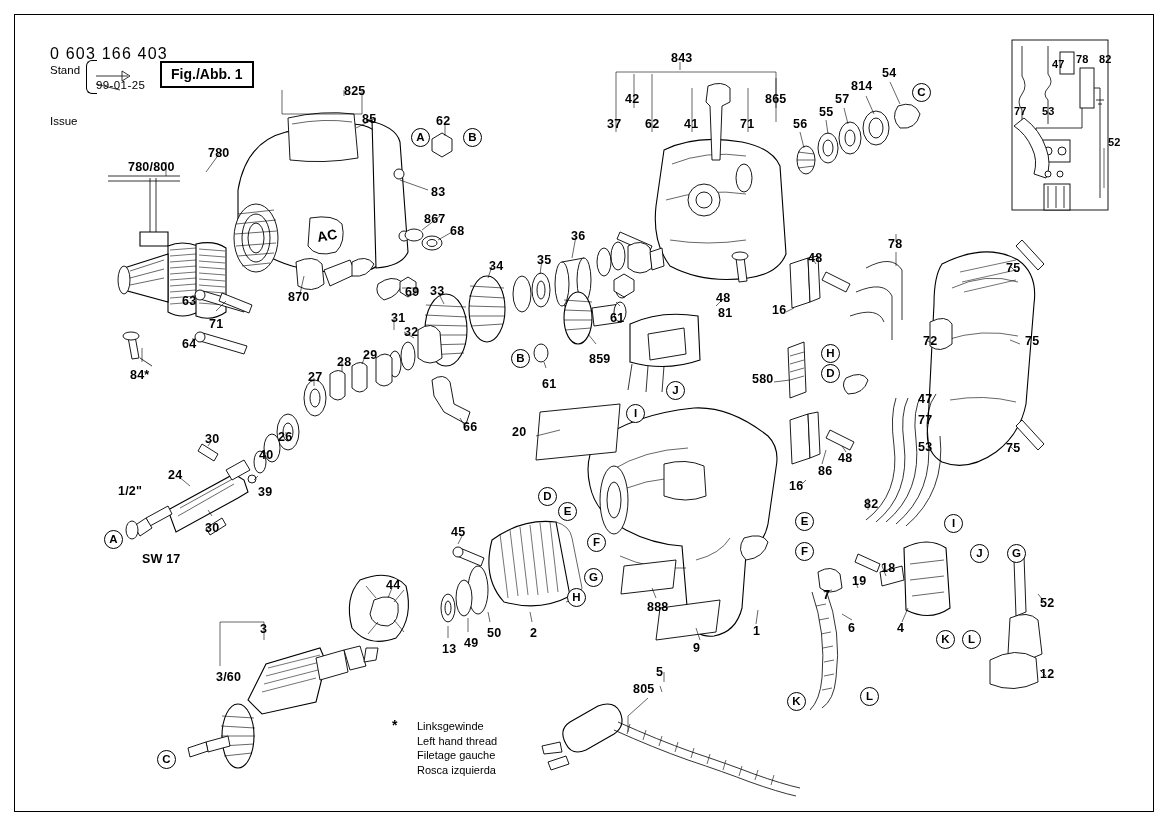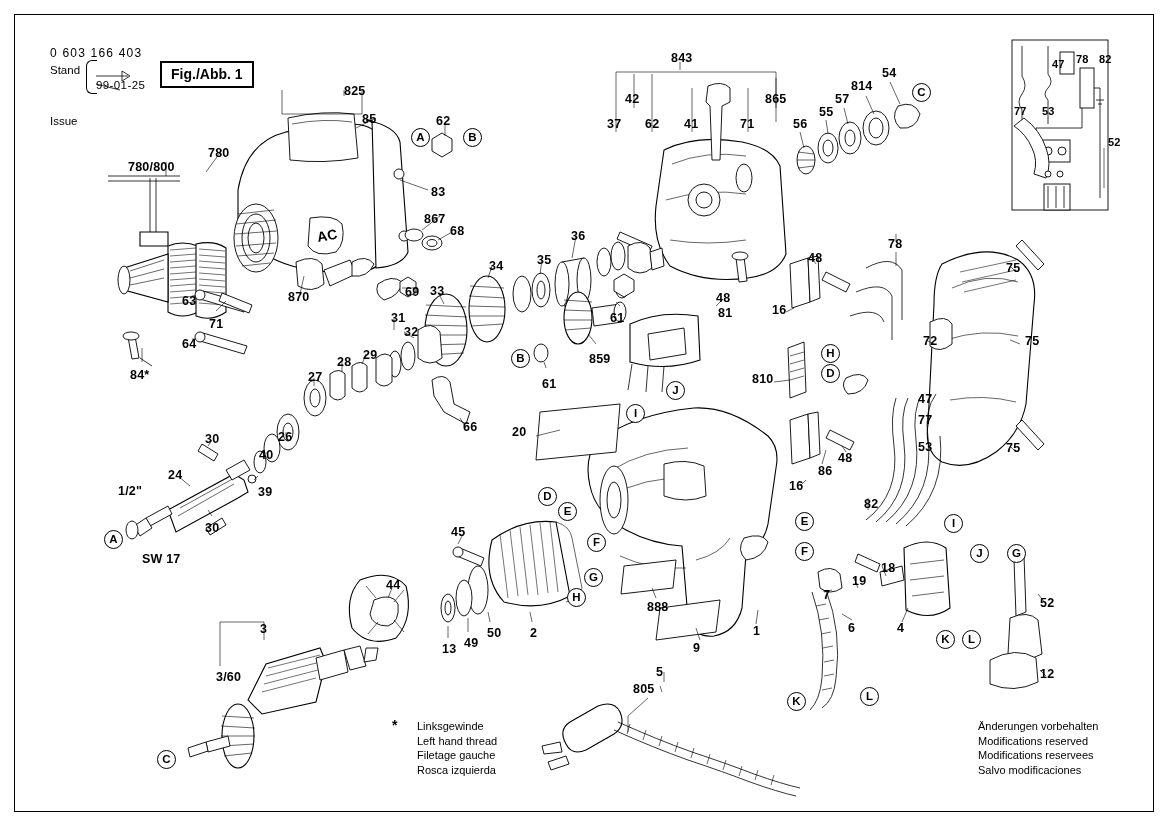--- a/index.html
+++ b/index.html
@@ -30,21 +30,21 @@
   .hdr {
     position: absolute;
     font-size: 11px;
     line-height: 13px;
     white-space: pre;
   }
   #partno {
     left: 50px;
     top: 47px;
     letter-spacing: 1.2px;
-    font-size: 12px;
+    font-size: 16px;
   }
   #stand-lbl {
     left: 50px;
     top: 64px;
     font-size: 11.5px;
   }
   #issue-lbl {
     left: 50px;
     top: 79px;
     font-size: 11.5px;
@@ -575,21 +575,21 @@
   <div class="num" style="left:633px;top:682px">805</div>
   <div class="num" style="left:852px;top:574px">19</div>
   <div class="num" style="left:881px;top:561px">18</div>
   <div class="num" style="left:897px;top:621px">4</div>
   <div class="num" style="left:864px;top:497px">82</div>
   <div class="num" style="left:772px;top:303px">16</div>
   <div class="num" style="left:789px;top:479px">16</div>
   <div class="num" style="left:818px;top:464px">86</div>
   <div class="num" style="left:808px;top:251px">48</div>
   <div class="num" style="left:838px;top:451px">48</div>
-  <div class="num" style="left:752px;top:372px">810</div>
+  <div class="num" style="left:752px;top:372px">580</div>
   <div class="num" style="left:888px;top:237px">78</div>
   <div class="num" style="left:918px;top:392px">47</div>
   <div class="num" style="left:918px;top:413px">77</div>
   <div class="num" style="left:918px;top:440px">53</div>
   <div class="num" style="left:923px;top:334px">72</div>
   <div class="num" style="left:1025px;top:334px">75</div>
   <div class="num" style="left:1006px;top:261px">75</div>
   <div class="num" style="left:1006px;top:441px">75</div>
   <div class="num sm" style="left:1108px;top:136px">52</div>
   <div class="num" style="left:1040px;top:596px">52</div>
@@ -637,18 +637,14 @@
   <div class="circ" style="left:787px;top:692px">K</div>
   <div class="circ" style="left:860px;top:687px">L</div>
 
   <div class="foot" id="legend">
     <span class="star">*</span>
     <span class="ltext">Linksgewinde
 Left hand thread
 Filetage gauche
 Rosca izquierda</span>
   </div>
-  <div class="foot" id="mods">Änderungen vorbehalten
-Modifications reserved
-Modifications reservees
-Salvo modificaciones</div>
 
 </div>
 
 </body></html>

